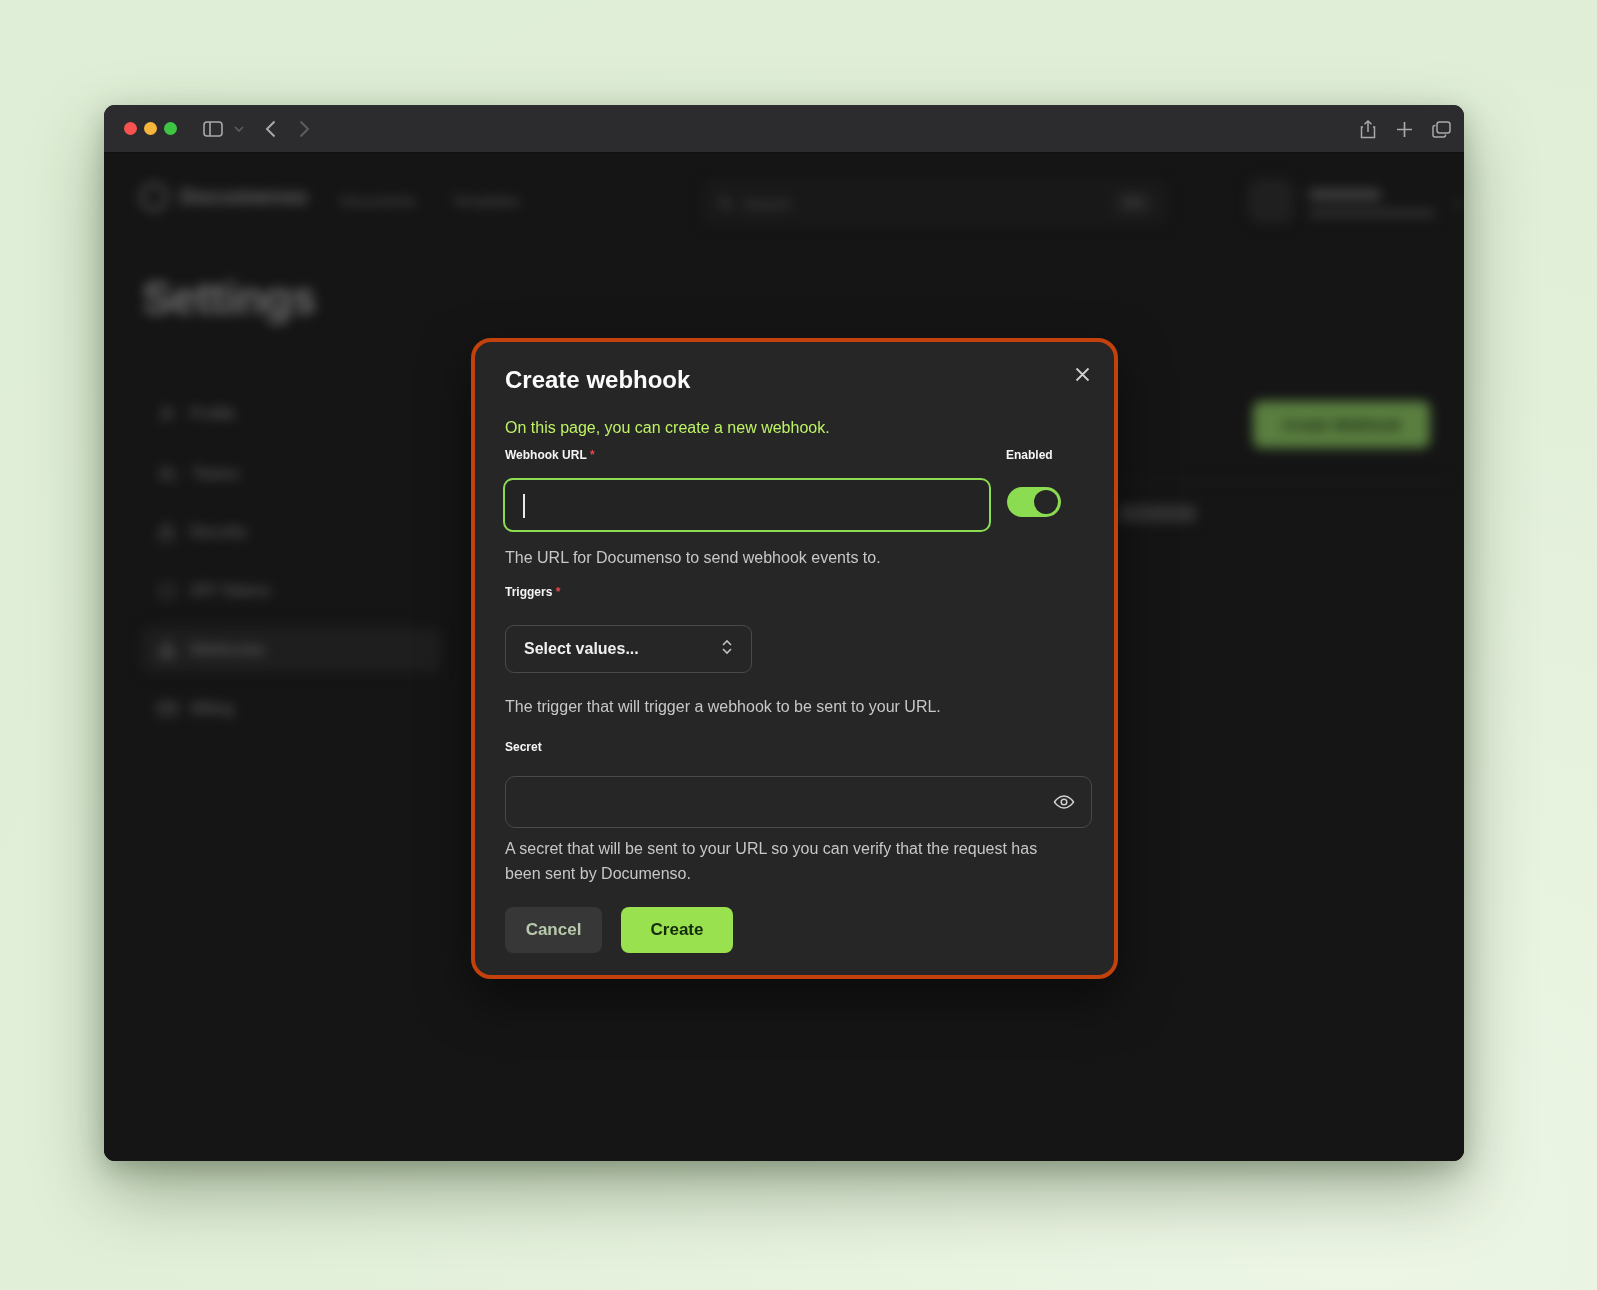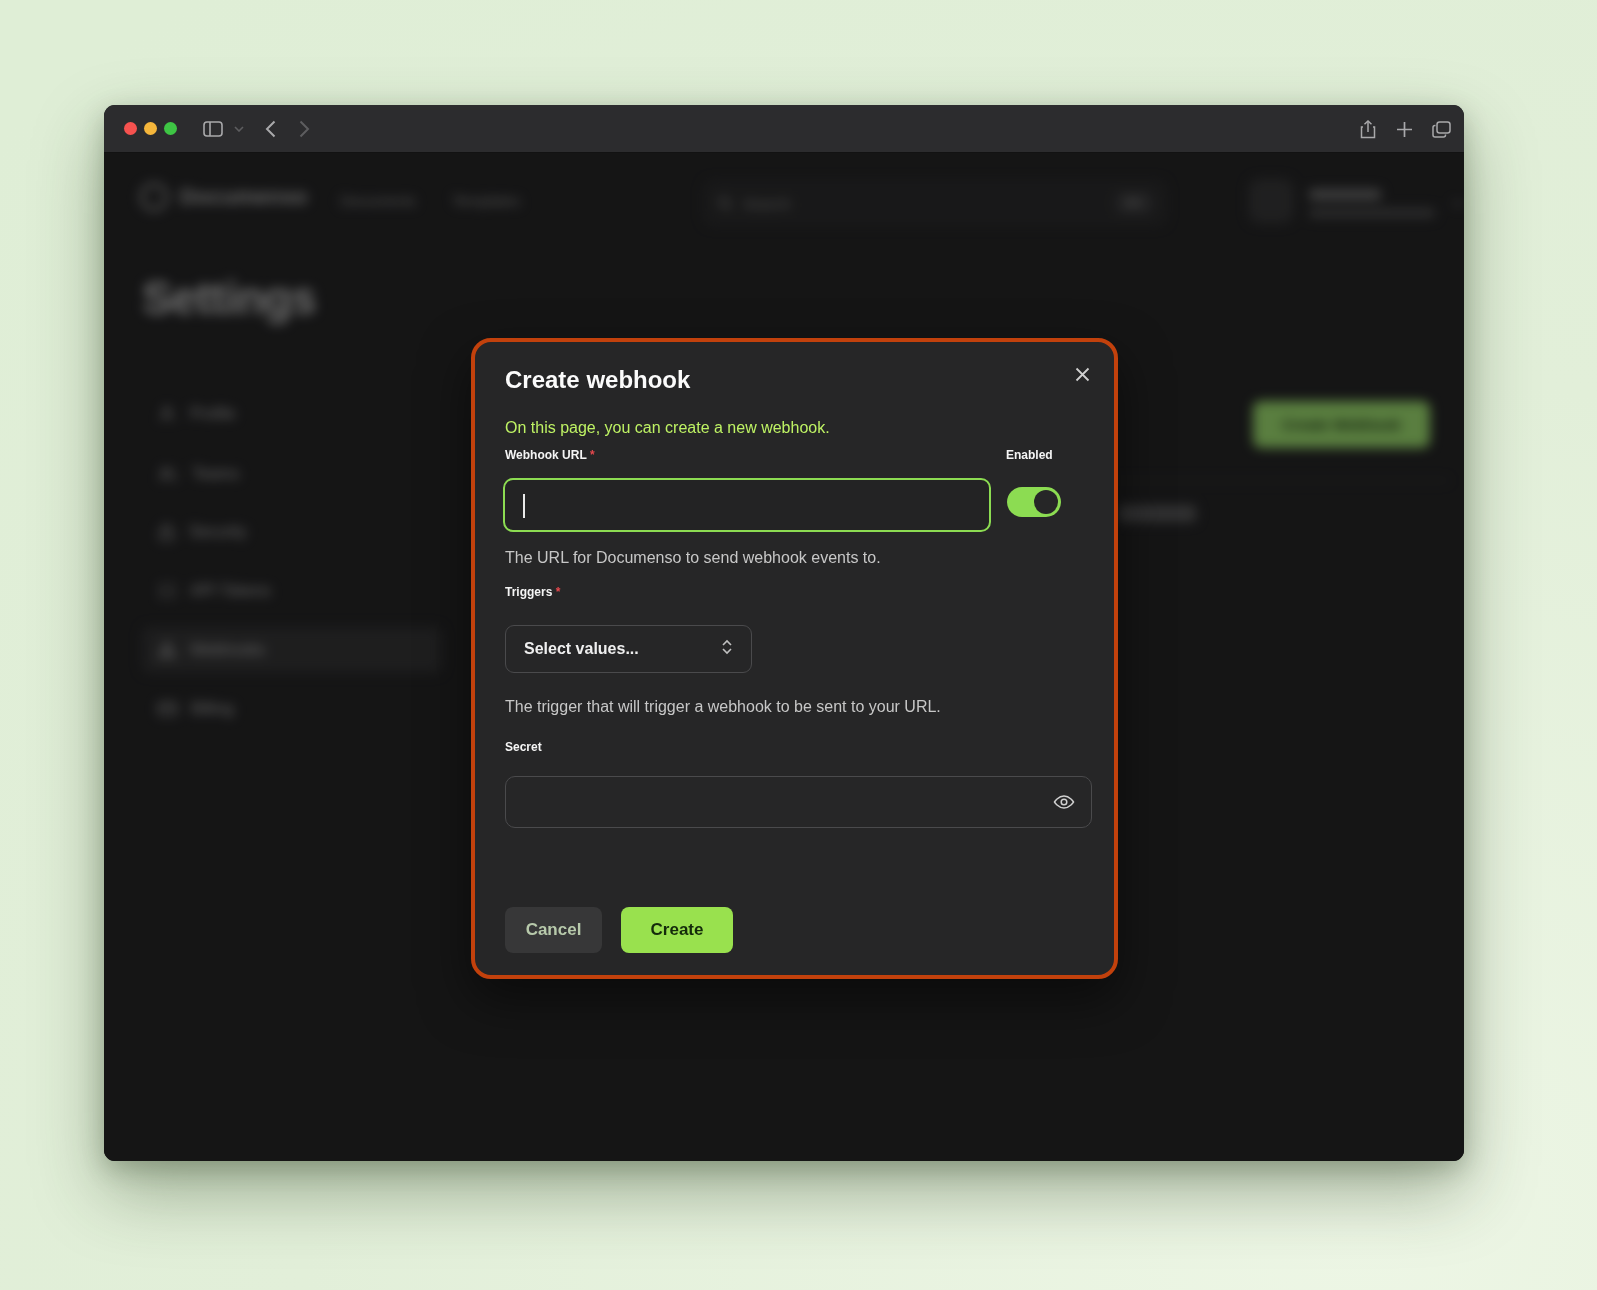--- a/index.html
+++ b/index.html
@@ -265,18 +265,19 @@
 
       <div class="f-label" style="left:30px;top:398px">Secret</div>
       <div class="secret-input">
         <span class="eye">
           <svg width="22" height="22" viewBox="0 0 22 22" fill="none" stroke="currentColor" stroke-width="1.5">
             <path d="M1.5 11s3.6-6 9.5-6 9.5 6 9.5 6-3.6 6-9.5 6-9.5-6-9.5-6z"></path>
               <circle cx="11" cy="11" r="2.8"></circle>
           </svg>
         </span>
       </div>
+      <div class="helper" style="top:494px;max-width:535px">A secret that will be sent to your URL so you can verify that the request has been sent by Documenso.</div>
 
       <button class="btn btn-cancel">Cancel</button>
       <button class="btn btn-create">Create</button>
     </div>
   </div>
 </div>
 
 </body></html>

